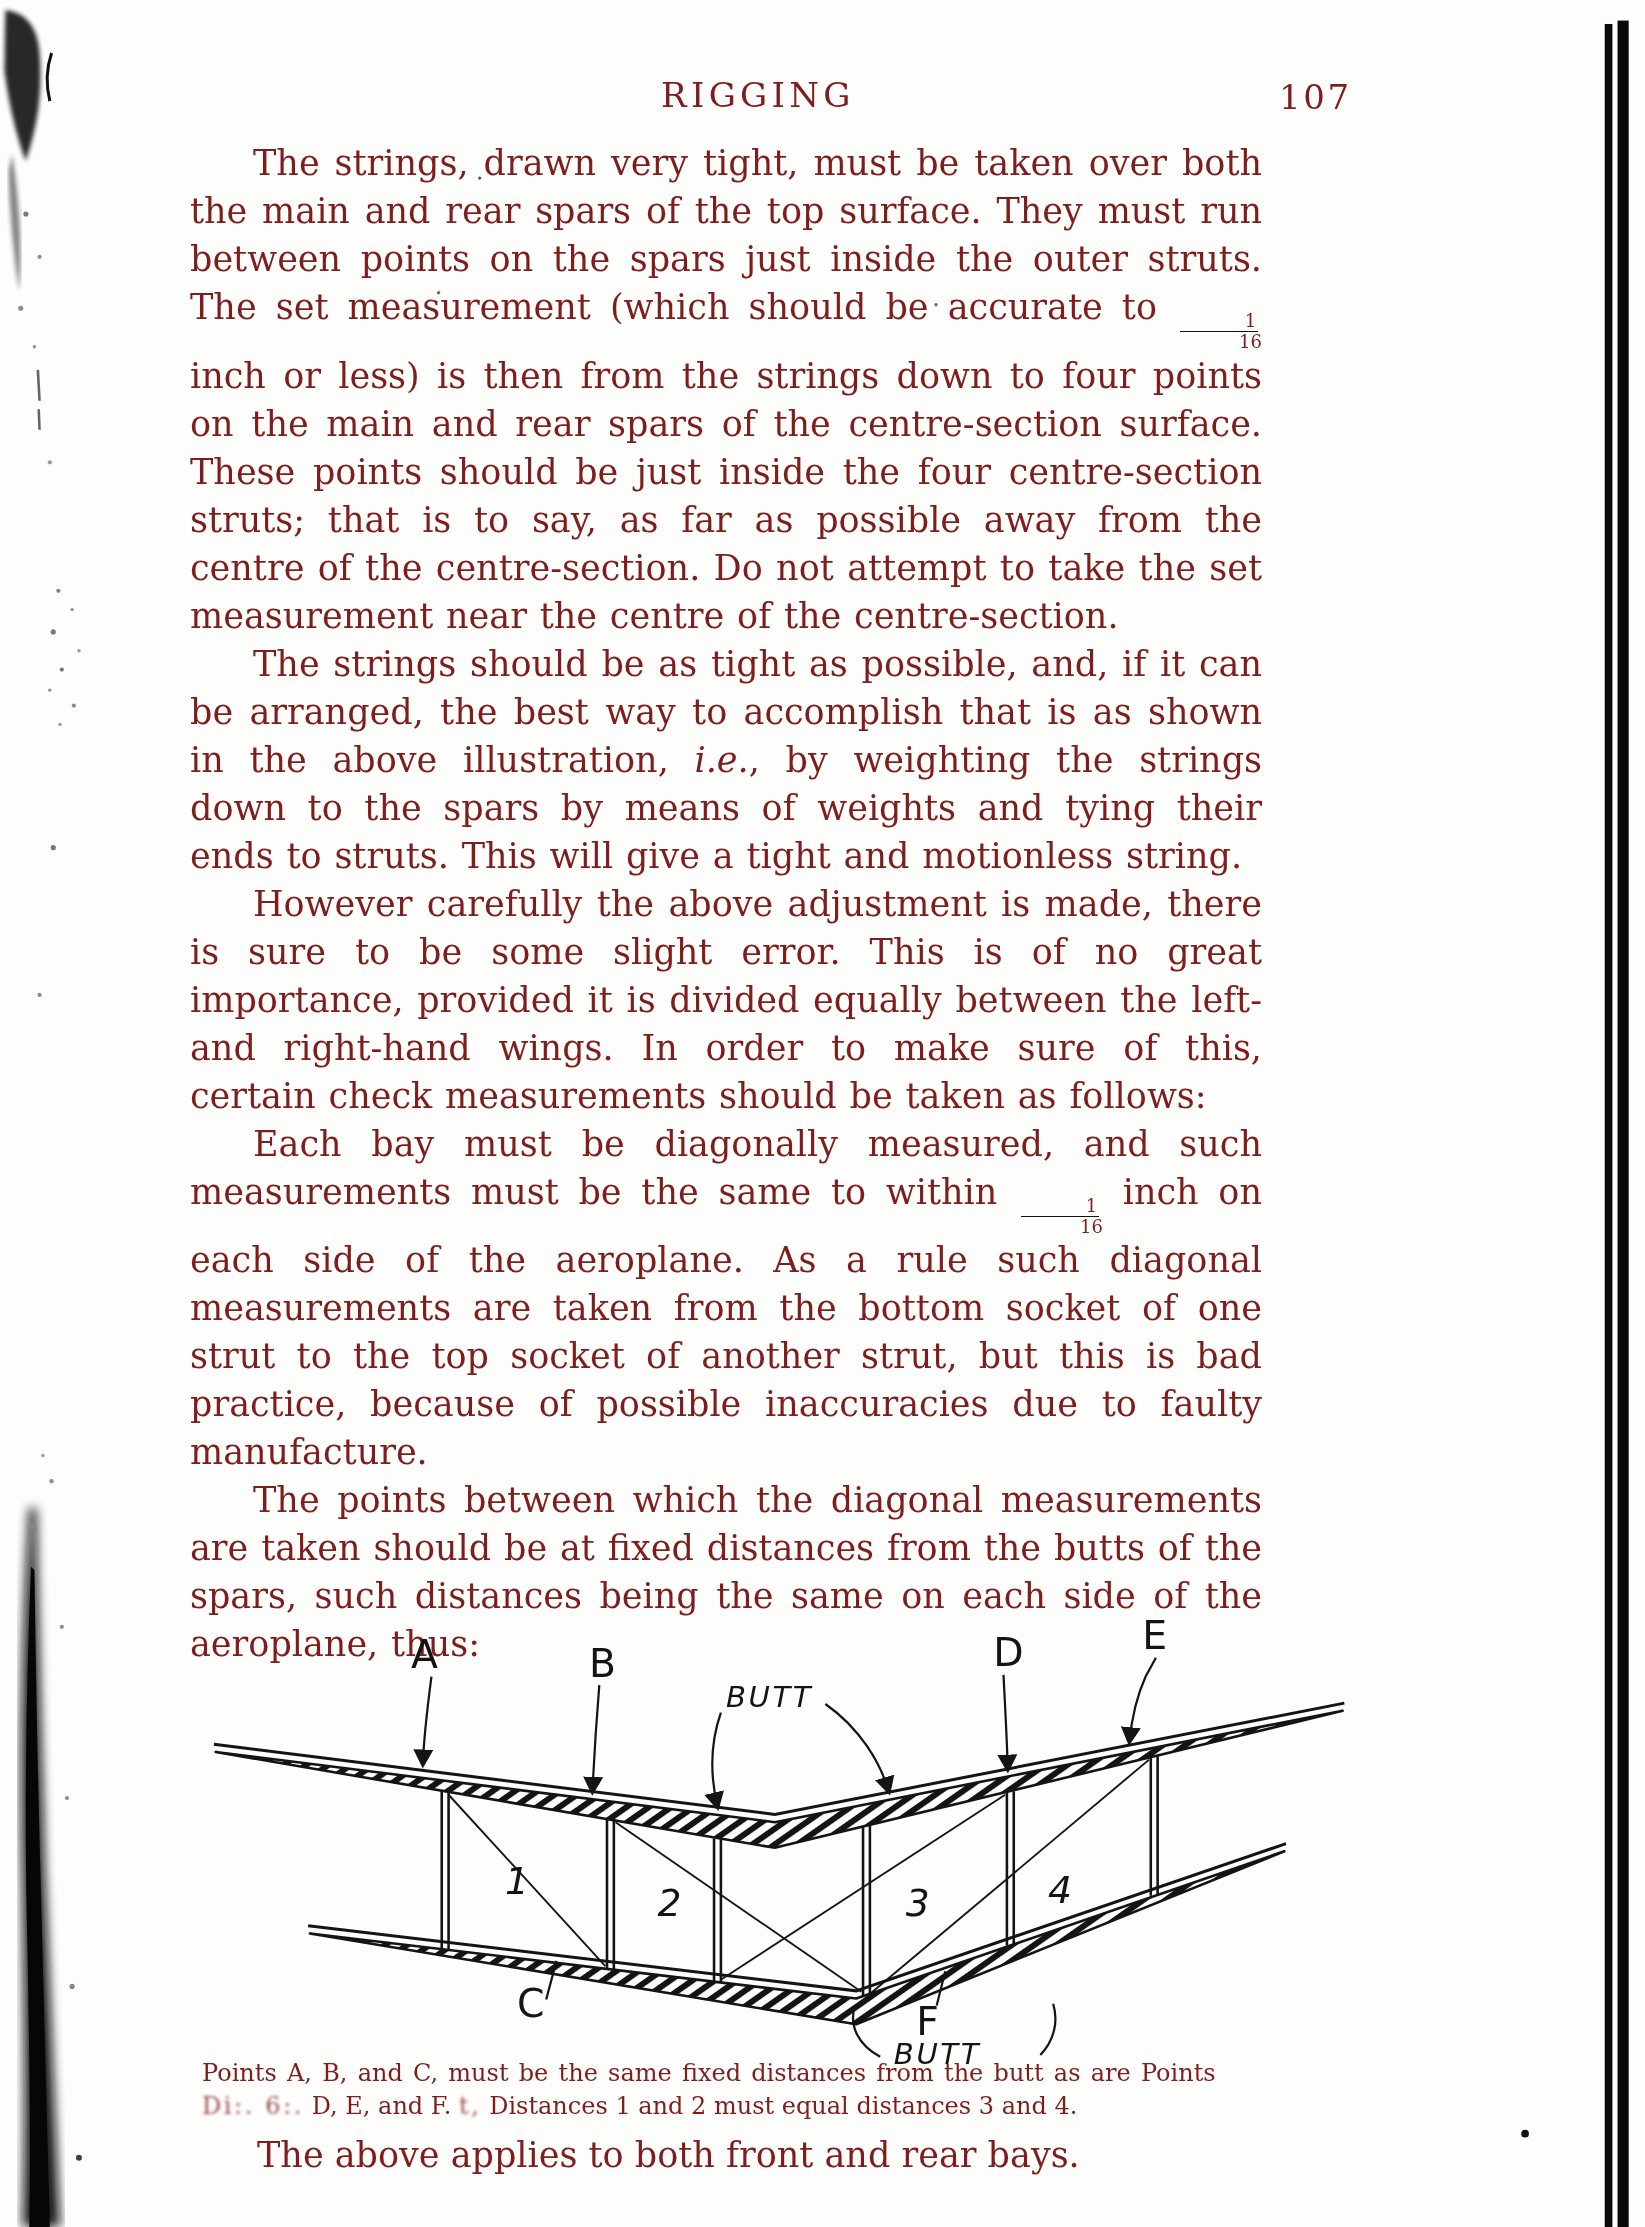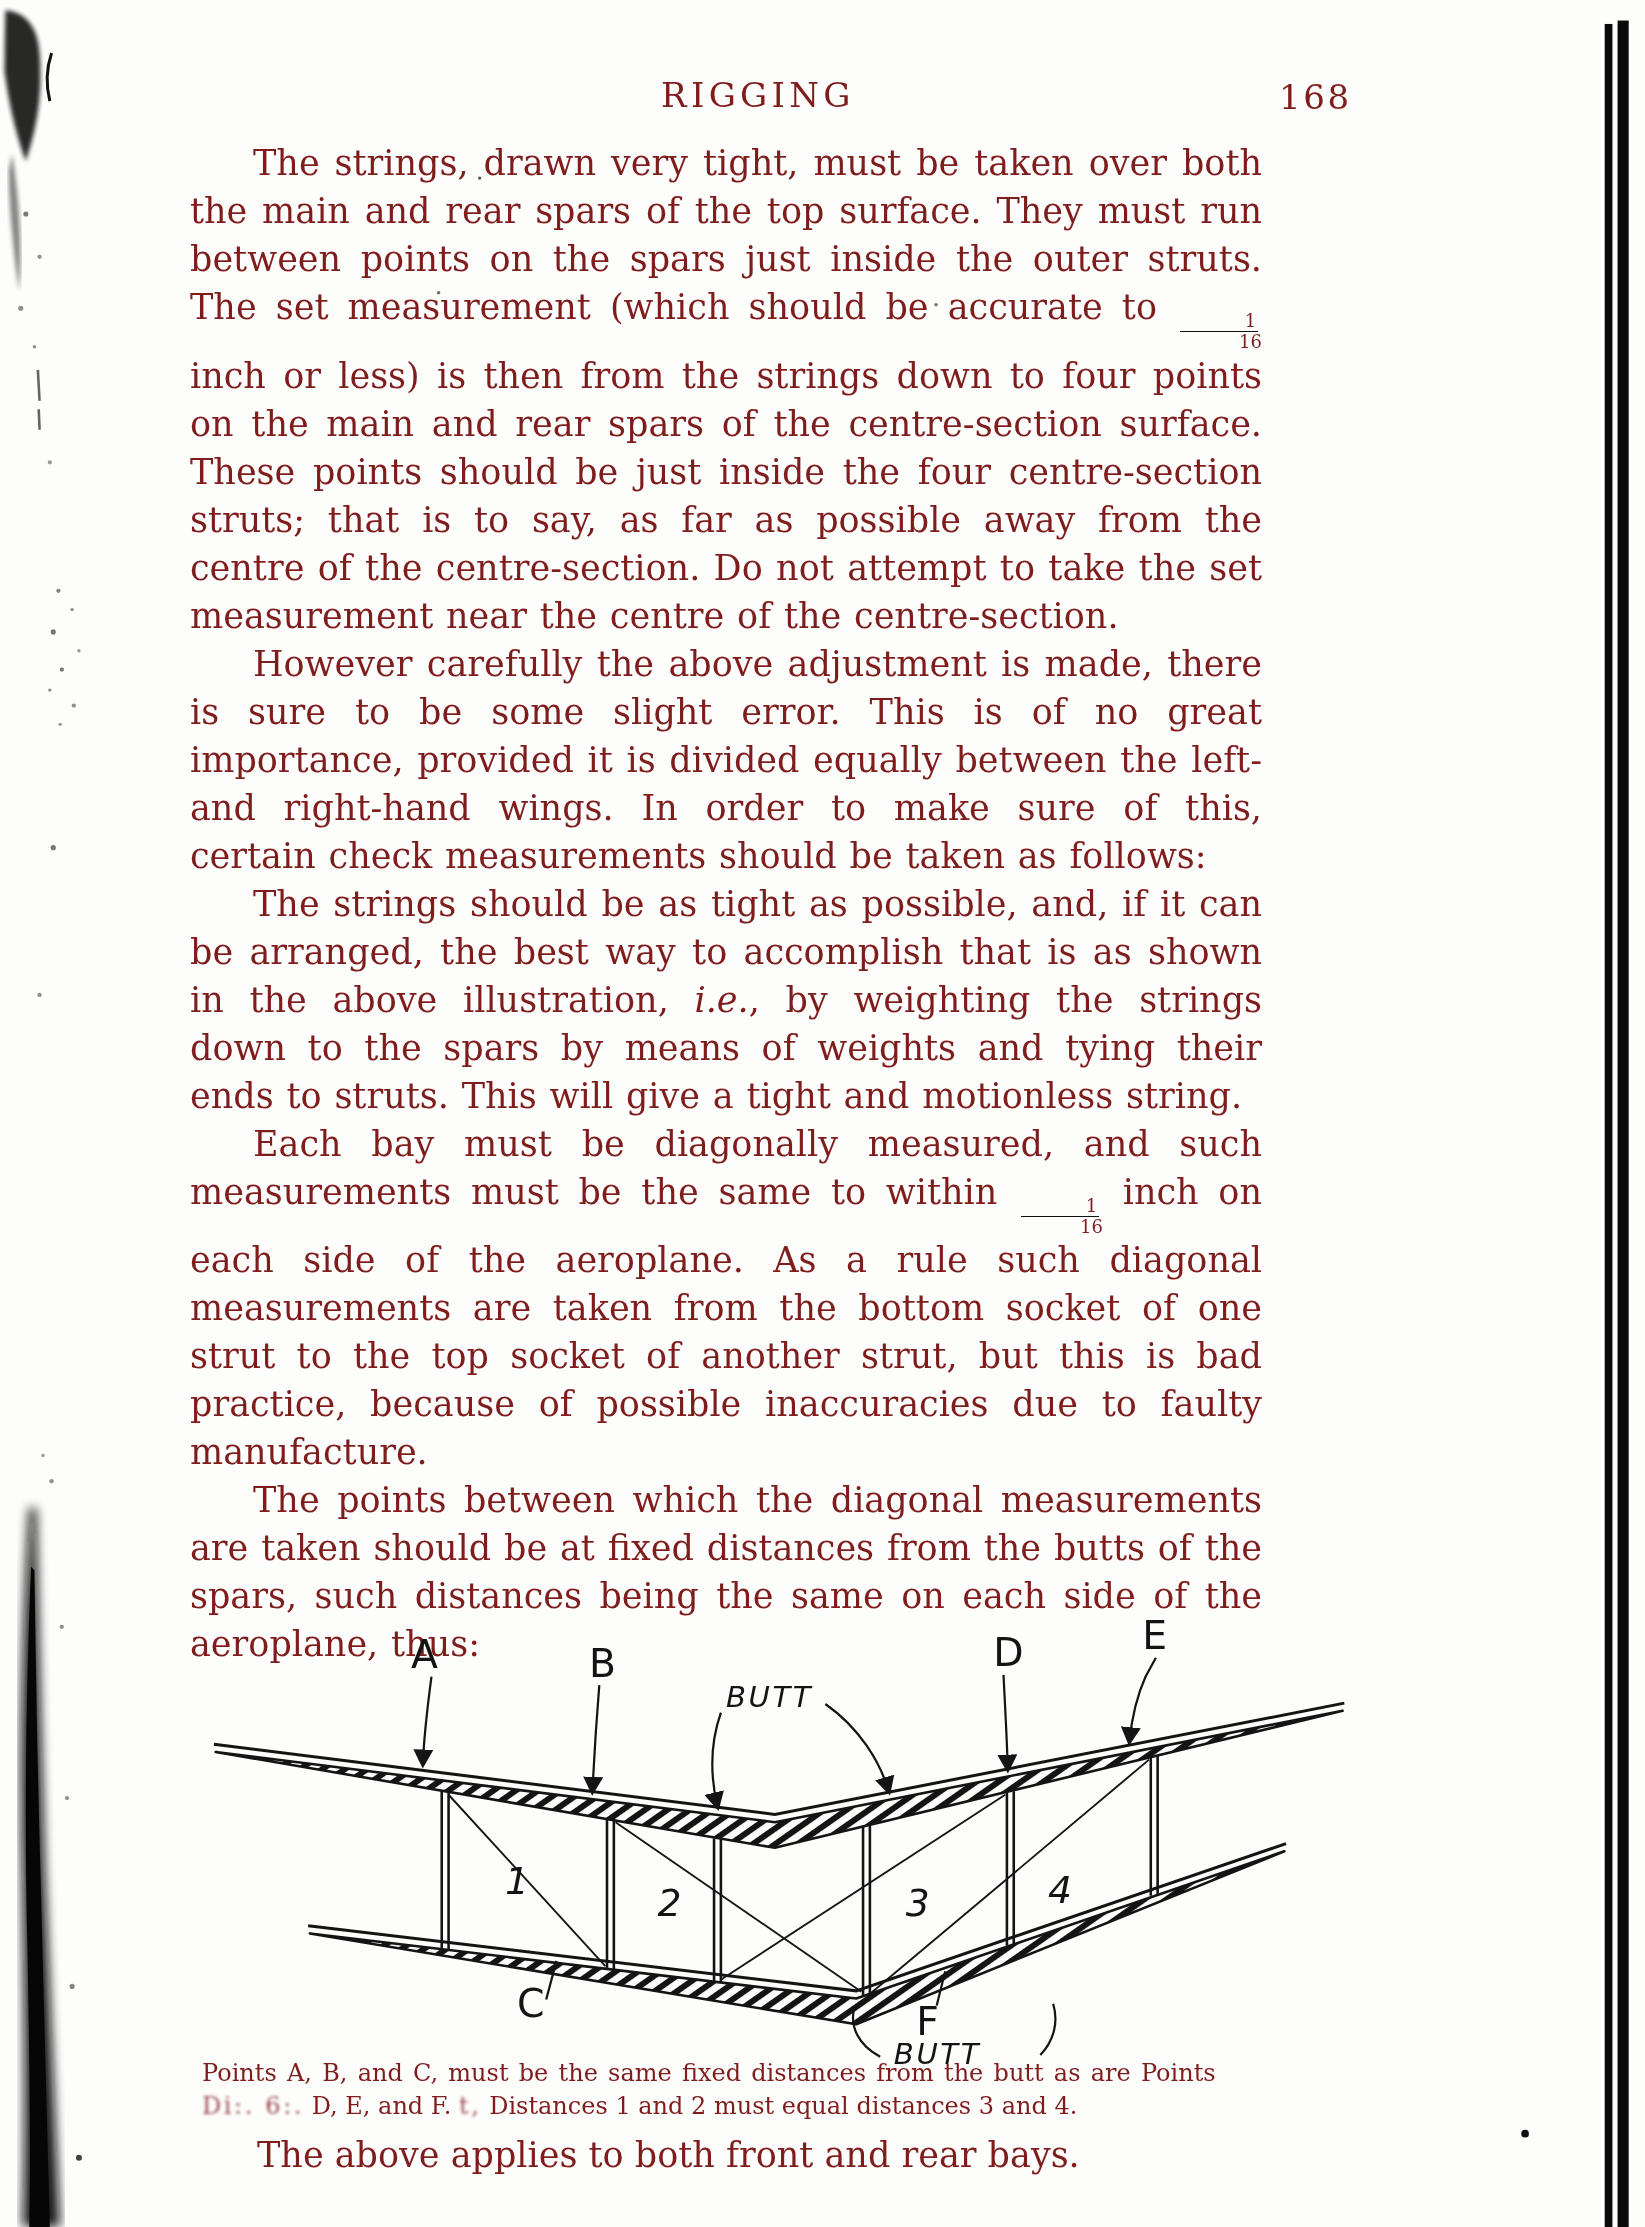--- a/index.html
+++ b/index.html
@@ -100,29 +100,29 @@
 
     <g fill="#111">
       <circle cx="1781" cy="2492" r="4.5"></circle>
       <circle cx="560" cy="208" r="2" opacity=".7"></circle>
       <circle cx="512" cy="342" r="2" opacity=".6"></circle>
       <circle cx="1093" cy="356" r="2" opacity=".6"></circle>
     </g>
   </svg>
 
   <span class="header-title">RIGGING</span>
-  <span class="page-number">168</span>
+  <span class="page-number">107</span>
 
   <div class="body-col">
       <p class="bp">The strings, drawn very tight, must be taken over both the main and rear spars of the top surface.  They must run between points on the spars just inside the outer struts.  The set measurement (which should be accurate to <span class="frac">
           <span class="num">1</span>
           <span class="den">16</span>
         </span> inch or less) is then from the strings down to four points on the main and rear spars of the centre-section surface.  These points should be just inside the four centre-section struts; that is to say, as far as possible away from the centre of the centre-section.  Do not attempt to take the set measurement near the centre of the centre-section.</p>
+      <p class="bp">The strings should be as tight as possible, and, if it can be arranged, the best way to accomplish that is as shown in the above illustration, <i>i.e.</i>, by weighting the strings down to the spars by means of weights and tying their ends to struts.  This will give a tight and motionless string.</p>
       <p class="bp">However carefully the above adjustment is made, there is sure to be some slight error.  This is of no great importance, provided it is divided equally between the left- and right-hand wings.  In order to make sure of this, certain check measurements should be taken as follows:</p>
-      <p class="bp">The strings should be as tight as possible, and, if it can be arranged, the best way to accomplish that is as shown in the above illustration, <i>i.e.</i>, by weighting the strings down to the spars by means of weights and tying their ends to struts.  This will give a tight and motionless string.</p>
       <p class="bp">Each bay must be diagonally measured, and such measurements must be the same to within <span class="frac">
           <span class="num">1</span>
           <span class="den">16</span>
         </span> inch on each side of the aeroplane.  As a rule such diagonal measurements are taken from the bottom socket of one strut to the top socket of another strut, but this is bad practice, because of possible inaccuracies due to faulty manufacture.</p>
       <p class="bp">The points between which the diagonal measurements are taken should be at fixed distances from the butts of the spars, such distances being the same on each side of the aeroplane, thus:</p>
     </div>
 
   <svg class="figure" viewBox="180 1870 1420 560">
     <defs>
       <pattern id="hatch" patternUnits="userSpaceOnUse" width="15" height="15" patternTransform="rotate(55)">

